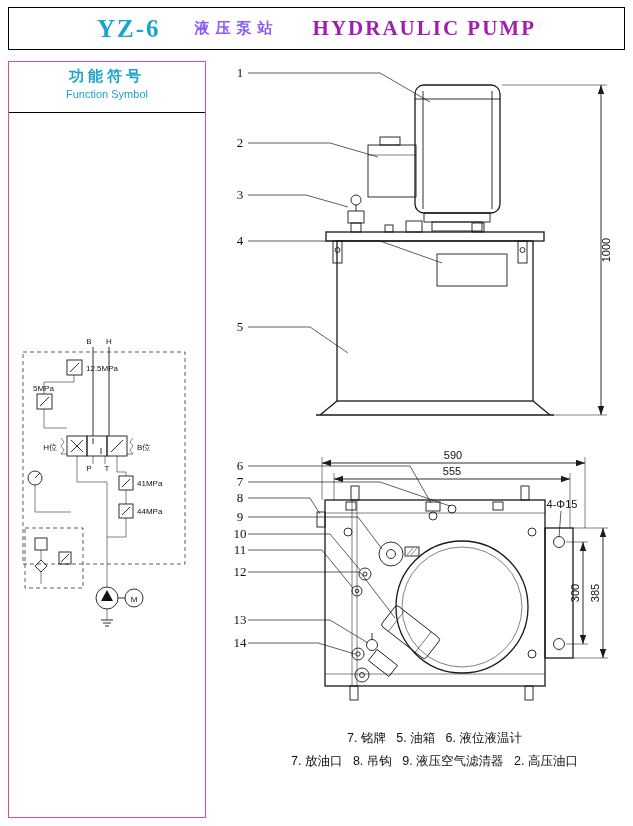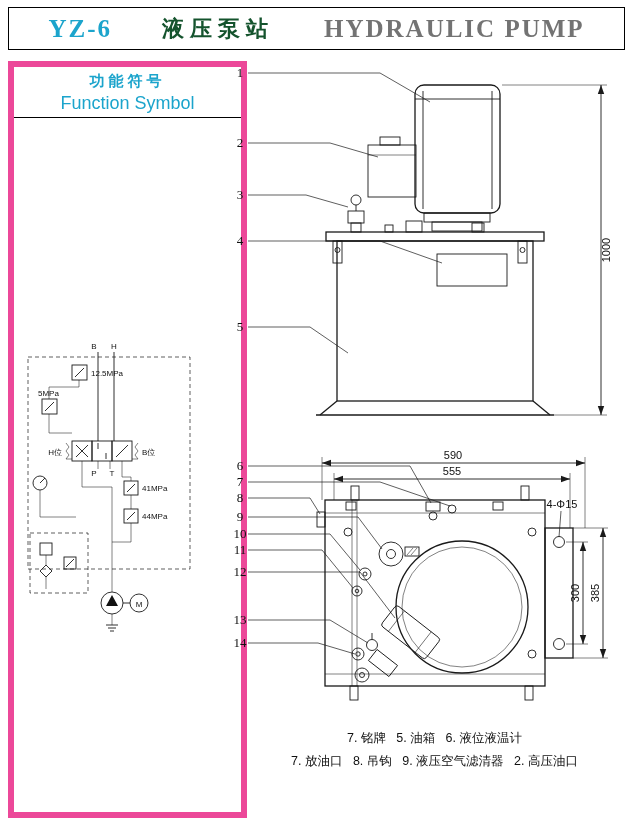--- a/index.html
+++ b/index.html
@@ -1,26 +1,26 @@
 <!DOCTYPE html>
 <html><head>
 <meta charset="utf-8">
 <style>
   html,body{margin:0;padding:0;background:#fff;}
   .page{position:relative;width:633px;height:826px;background:#ffffff;overflow:hidden;
         font-family:"Liberation Sans",sans-serif;color:#111;}
   .header-box{position:absolute;left:8px;top:7px;width:617px;height:43px;border:1px solid #000;
-    display:flex;align-items:center;justify-content:center;gap:50px;box-sizing:border-box;}
+    display:flex;align-items:center;justify-content:center;gap:34px;box-sizing:border-box;}
   .hdr-model{font-family:"Liberation Serif",serif;font-weight:bold;font-size:25px;letter-spacing:2px;color:#1ba4cc;}
-  .hdr-cn{font-weight:bold;font-size:22px;letter-spacing:6px;color:#14532d;}
-  .hdr-en{font-family:"Liberation Serif",serif;font-weight:bold;font-size:25px;letter-spacing:2px;color:#737373;}
-  .left-panel{position:absolute;left:8px;top:61px;width:239px;height:757px;border:6px solid #ec4899;box-sizing:border-box;}
+  .hdr-cn{font-weight:bold;font-size:15px;letter-spacing:6px;color:#8b5cf6;}
+  .hdr-en{font-family:"Liberation Serif",serif;font-weight:bold;font-size:21px;letter-spacing:2px;color:#a21caf;}
+  .left-panel{position:absolute;left:8px;top:61px;width:198px;height:757px;border:1px solid #ec4899;box-sizing:border-box;}
   .panel-header{height:51px;border-bottom:1px solid #000;text-align:center;padding-top:5px;box-sizing:border-box;}
   .panel-title-cn{font-size:15px;font-weight:bold;color:#1ba4cc;letter-spacing:4px;}
-  .panel-title-en{font-size:18px;color:#1ba4cc;margin-top:2px;}
+  .panel-title-en{font-size:11px;color:#1ba4cc;margin-top:2px;}
   svg{position:absolute;overflow:visible;}
   .schematic{left:2px;top:270px;}
   .main-svg{left:210px;top:53px;}
   .ln{stroke:#1a1a1a;stroke-width:0.9;fill:none;}
   .thk{stroke:#1a1a1a;stroke-width:1.3;fill:none;}
   .thin{stroke:#1a1a1a;stroke-width:0.55;fill:none;}
   .dash{stroke:#1a1a1a;stroke-width:0.7;fill:none;stroke-dasharray:4 3;}
   .ldr{stroke:#1a1a1a;stroke-width:0.7;fill:none;}
   .co{font:13px "Liberation Serif",serif;fill:#111;text-anchor:middle;}
   .dim{font:11px "Liberation Sans",sans-serif;fill:#111;text-anchor:middle;}

